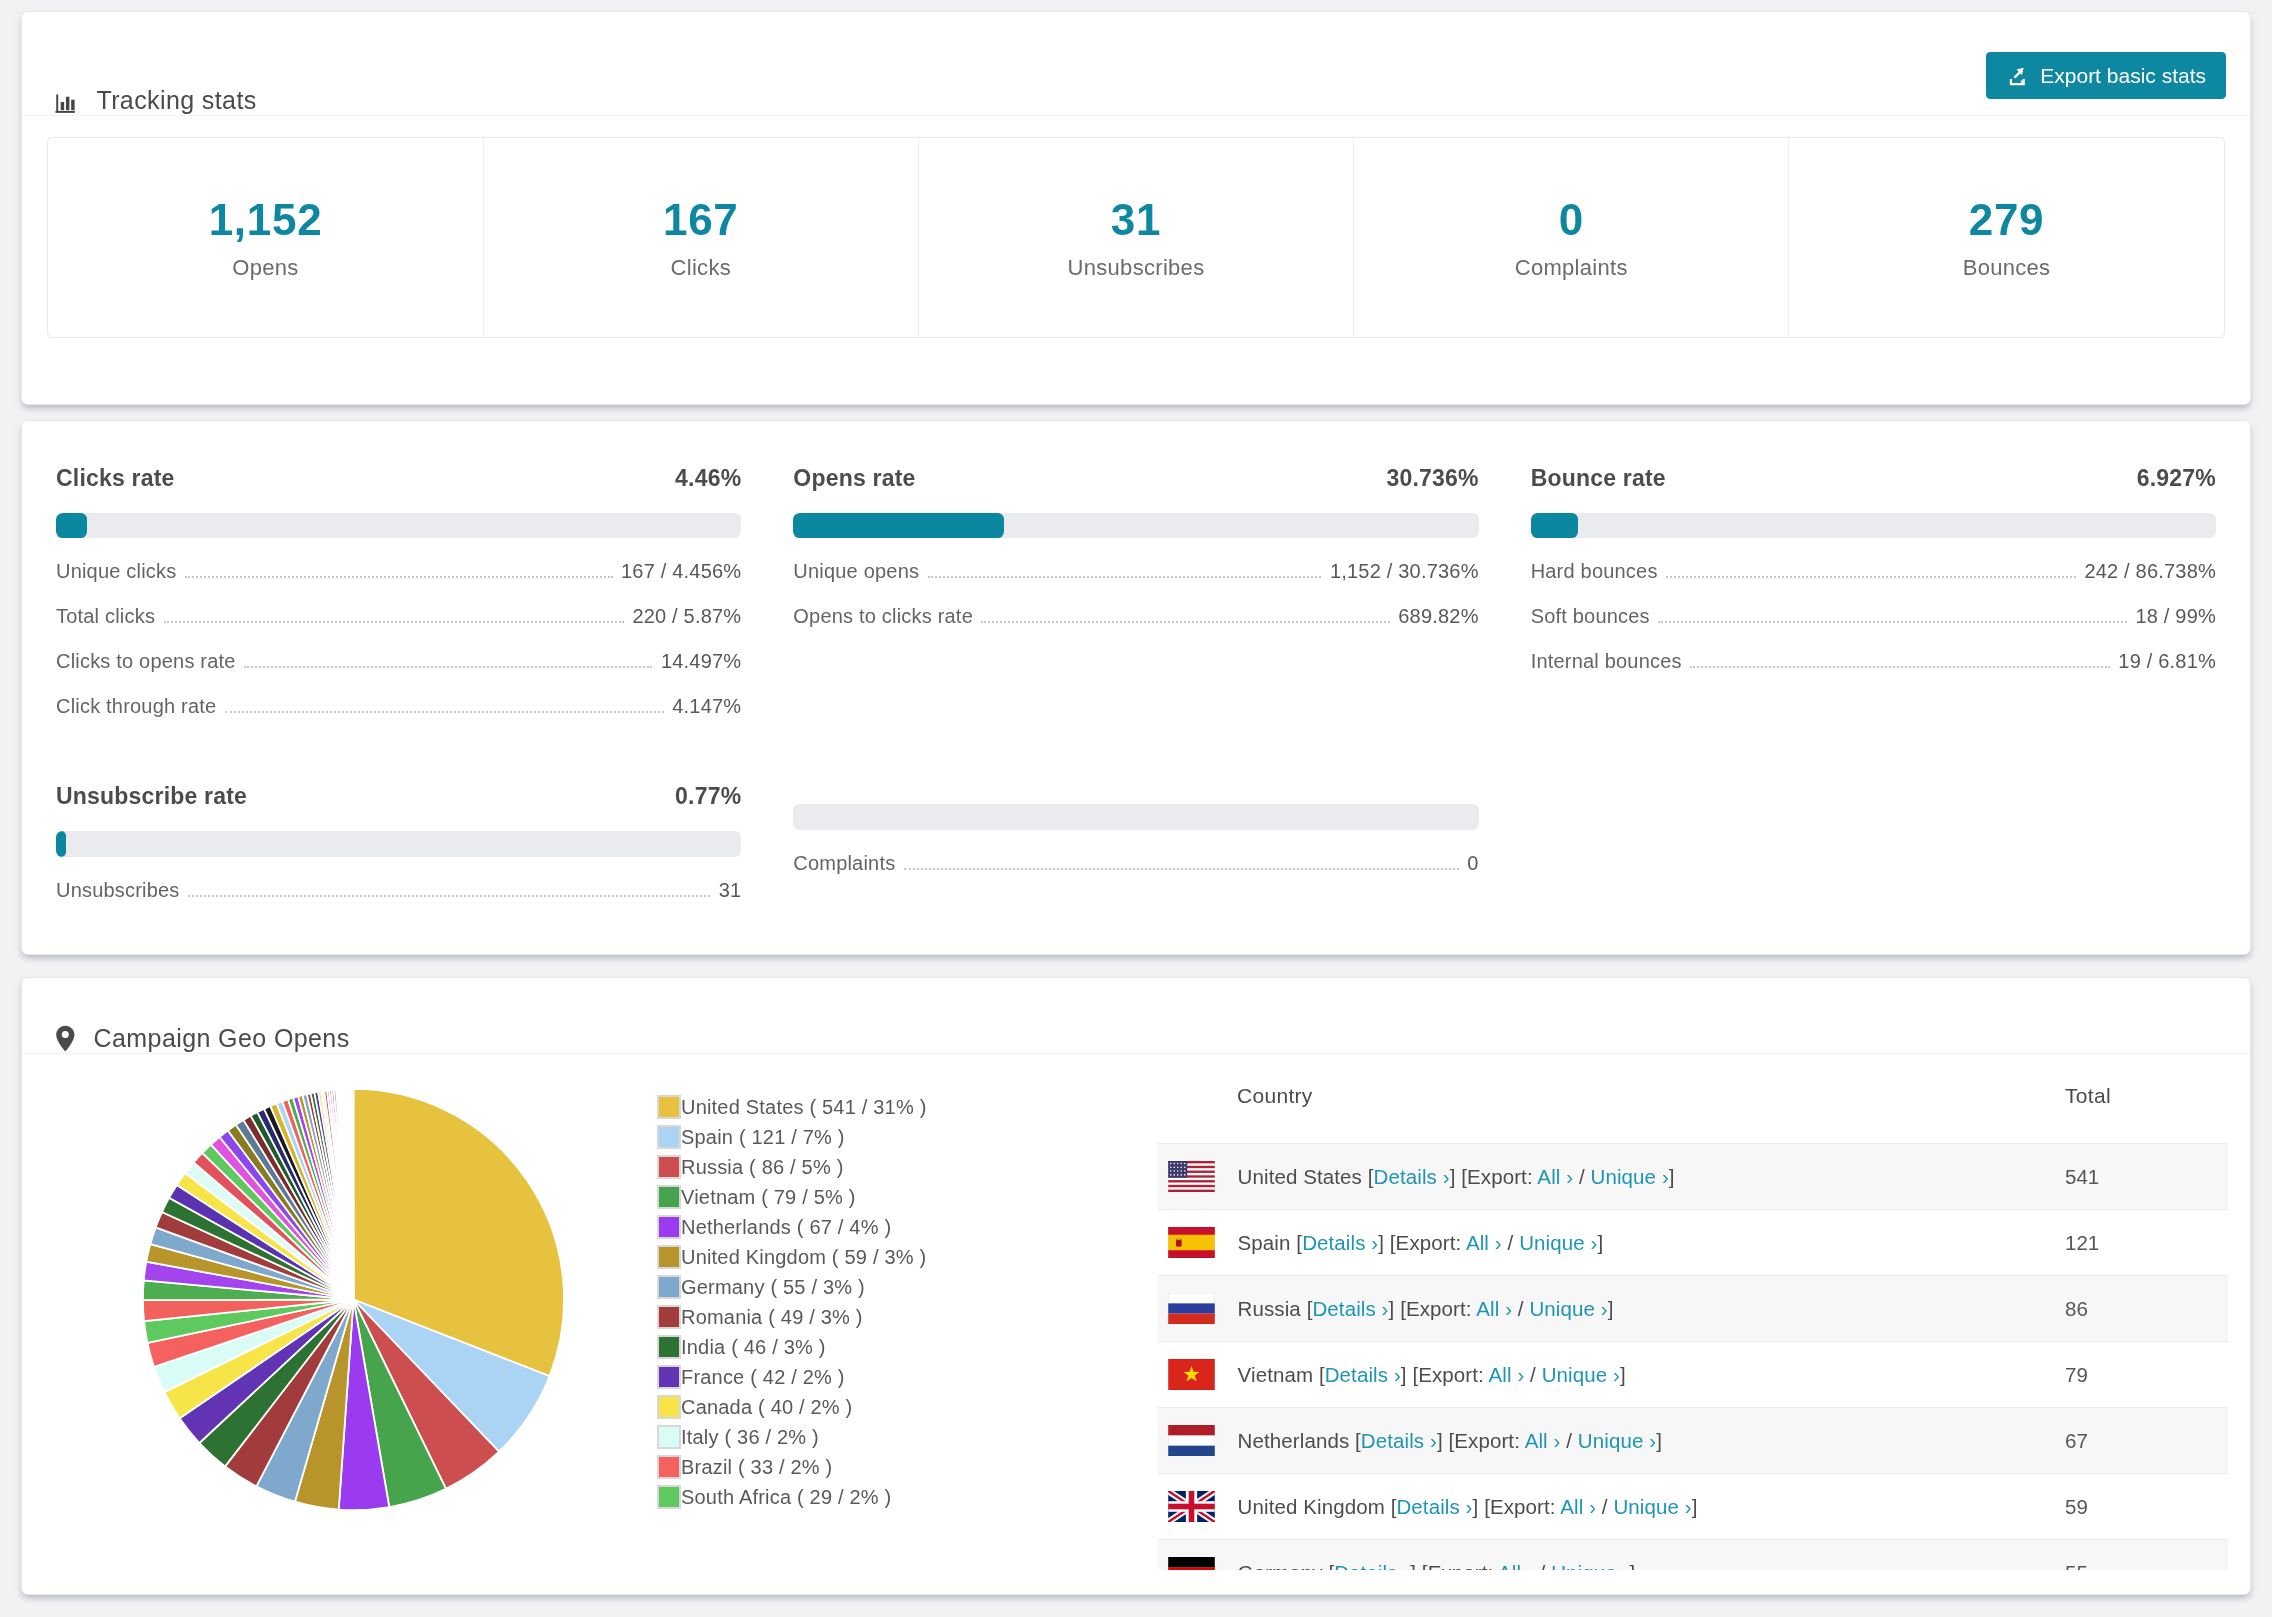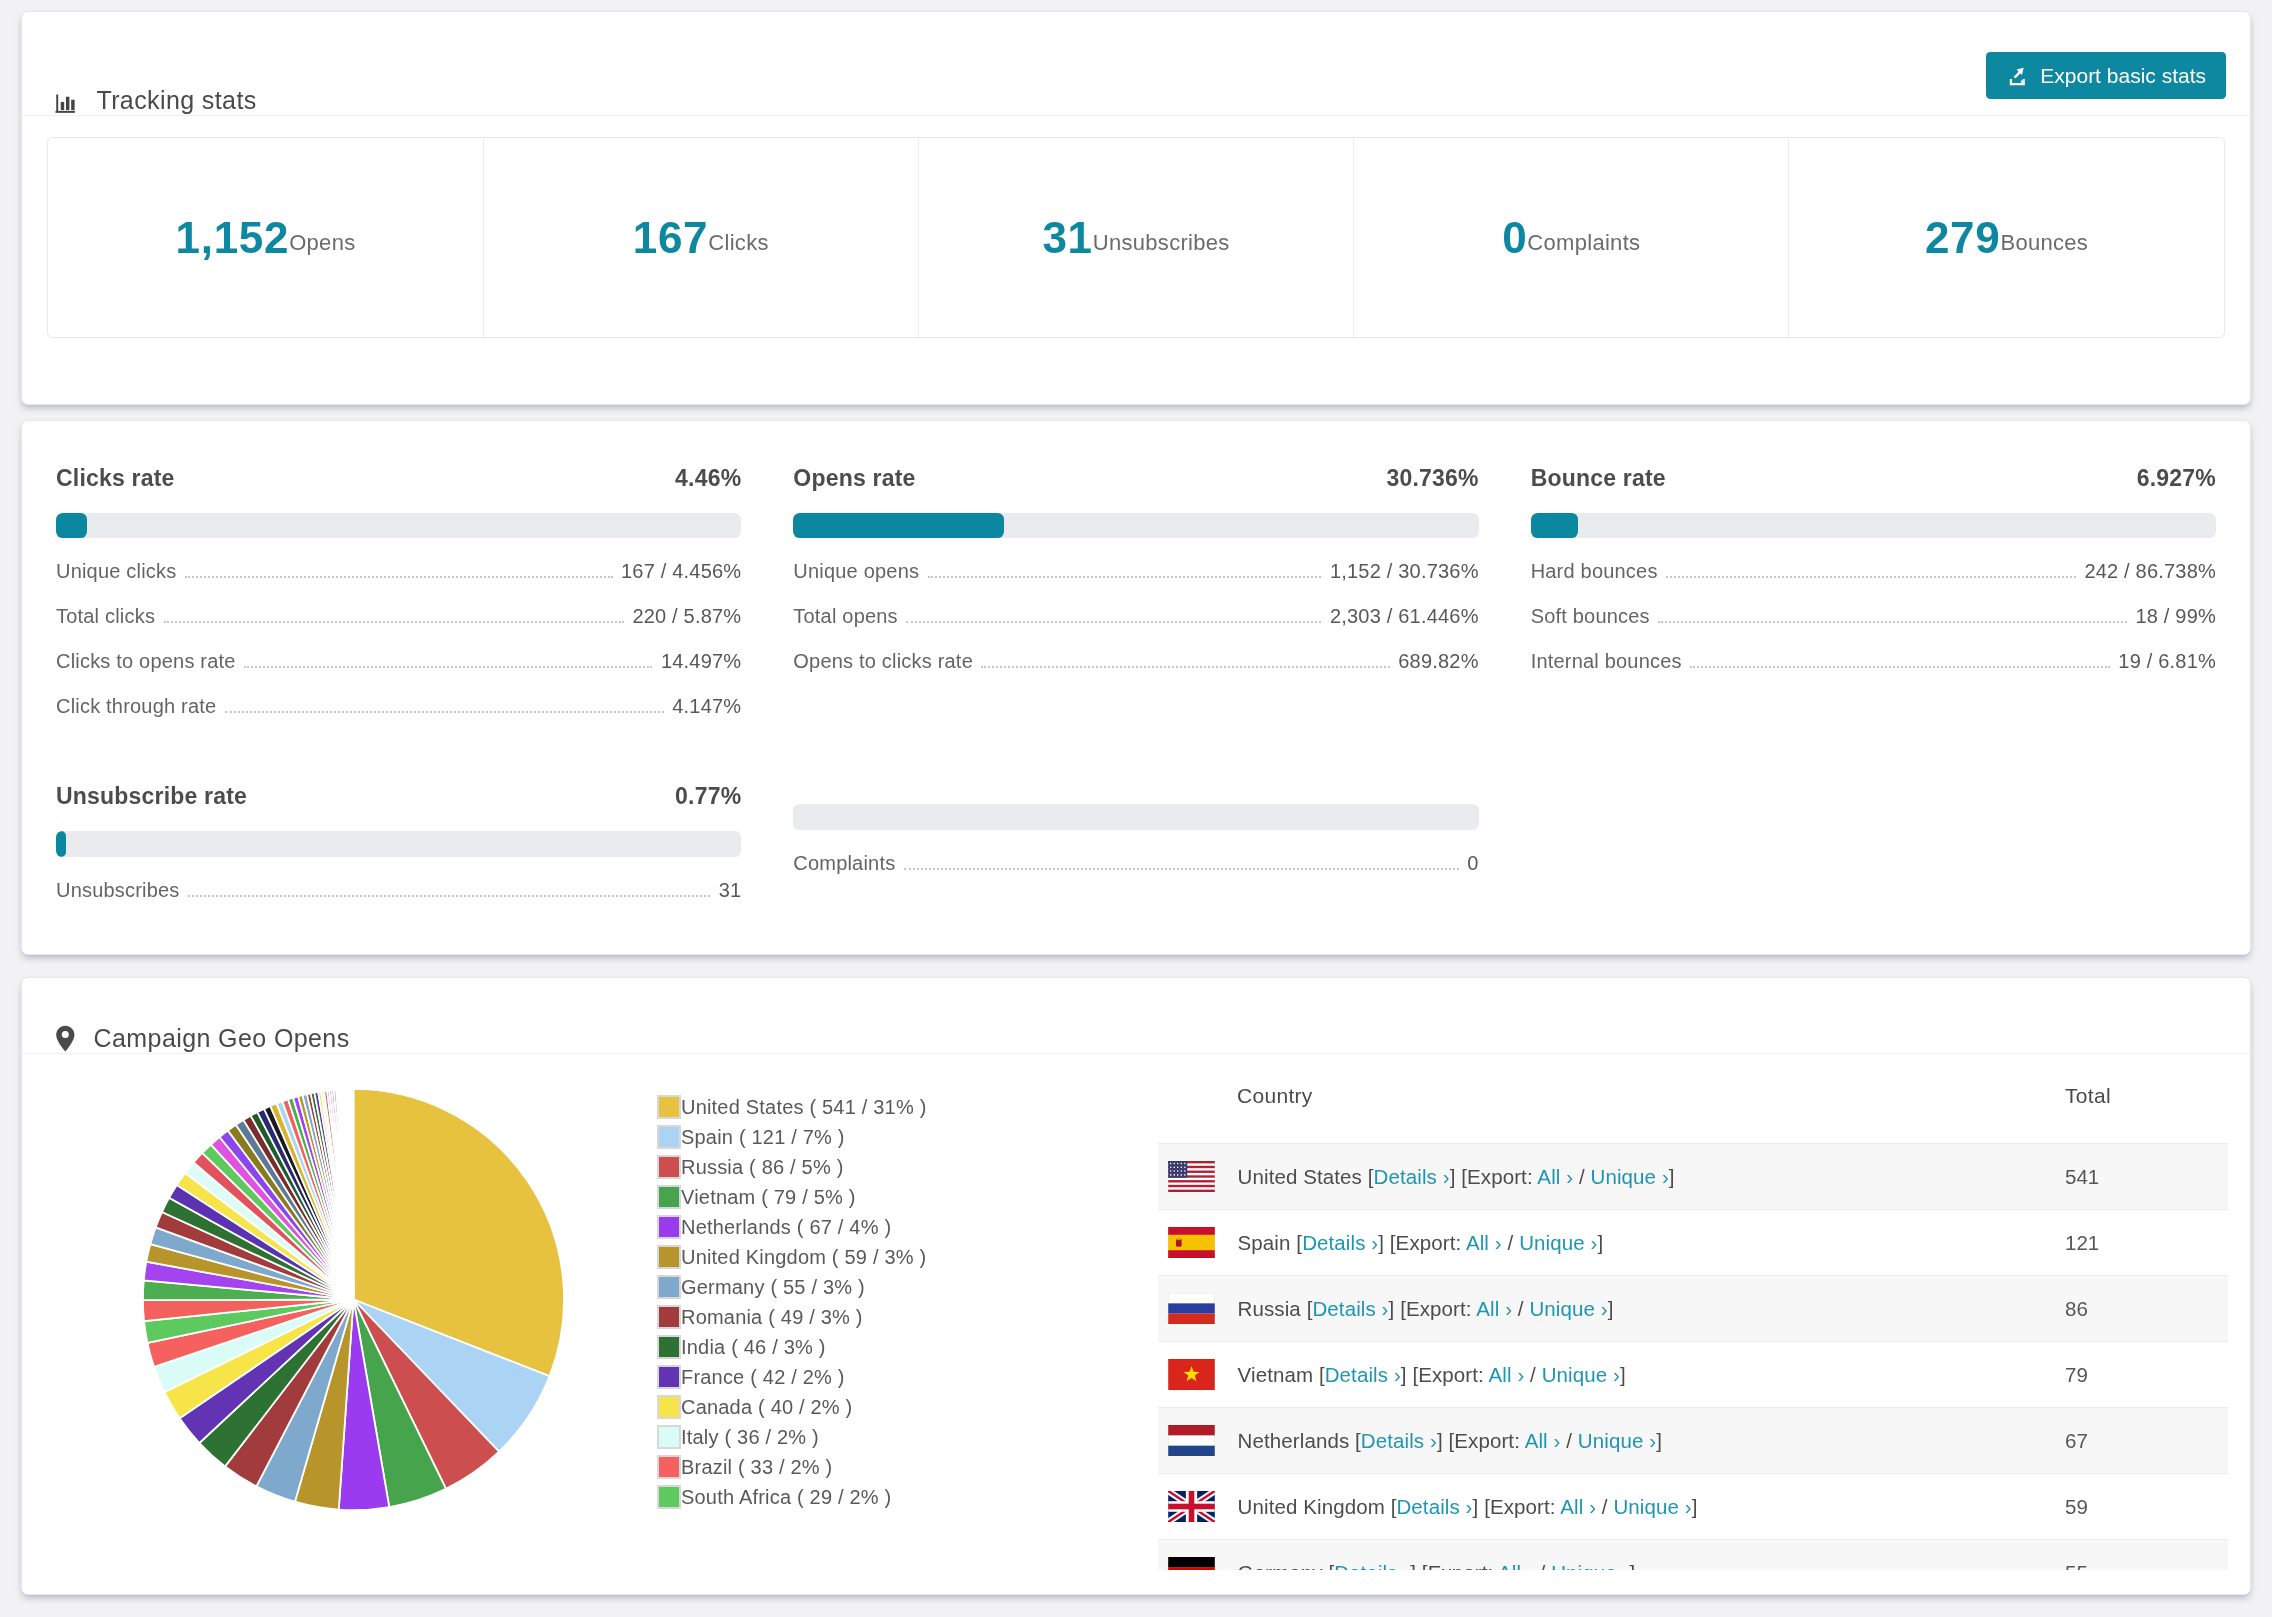--- a/index.html
+++ b/index.html
@@ -15,21 +15,21 @@
   .card-title{font-size:25px;color:#4a4a4a;font-weight:500;letter-spacing:0.4px;}
   .head-icon{display:inline-flex;align-items:center;}
 
   
   .export-btn{position:absolute;top:40px;right:24px;height:47px;display:flex;align-items:center;gap:11.3px;
       background:#0e87a0;color:#fff;border:none;border-radius:4.2px;padding:0 20px;font-size:21px;
       font-family:"Liberation Sans",sans-serif;cursor:pointer;}
 
   
   .stats-row{display:flex;margin:21px 25.4px;height:199px;border:1.4px solid #e9e9eb;border-radius:5.6px;}
-  .stat-cell{flex:1;display:flex;flex-direction:row;align-items:center;justify-content:center;}
+  .stat-cell{flex:1;display:flex;flex-direction:column;align-items:center;justify-content:center;}
   .stat-cell + .stat-cell{border-left:1.4px solid #ededef;}
   .stat-value{font-size:44px;font-weight:700;color:#0e87a1;letter-spacing:0.7px;}
   .stat-label{font-size:22px;color:#6b6b6b;margin-top:10px;letter-spacing:0.3px;}
 
   
   #rates-grid{display:grid;grid-template-columns:repeat(3,1fr);column-gap:52px;row-gap:65px;padding:44px 34px 0;}
   .rate-head{display:flex;justify-content:space-between;align-items:center;gap:11px;}
   .rate-title,.rate-pct{font-size:23px;font-weight:700;color:#4c4c4c;letter-spacing:0.2px;}
   .bar-track{margin-top:21px;height:25.4px;background:#e9ebee;border-radius:6.4px;overflow:hidden;}
   .bar-fill{height:100%;background:#0b87a0;border-radius:6.4px;}
@@ -146,25 +146,20 @@
             <span class="rate-title">Opens rate</span>
             <span class="rate-pct">30.736%</span>
           </div>
           <div class="bar-track">
             <div class="bar-fill" style="width:max(10px,30.736%)"></div>
           </div>
           <div class="rate-row">
             <span class="rr-label">Unique opens</span>
             <span class="rr-leader"></span>
             <span class="rr-value">1,152 / 30.736%</span>
-          </div>
-          <div class="rate-row">
-            <span class="rr-label">Total opens</span>
-            <span class="rr-leader"></span>
-            <span class="rr-value">2,303 / 61.446%</span>
           </div>
           <div class="rate-row">
             <span class="rr-label">Opens to clicks rate</span>
             <span class="rr-leader"></span>
             <span class="rr-value">689.82%</span>
           </div>
         </section>
         <section class="rate">
           <div class="rate-head">
             <span class="rate-title">Bounce rate</span>

